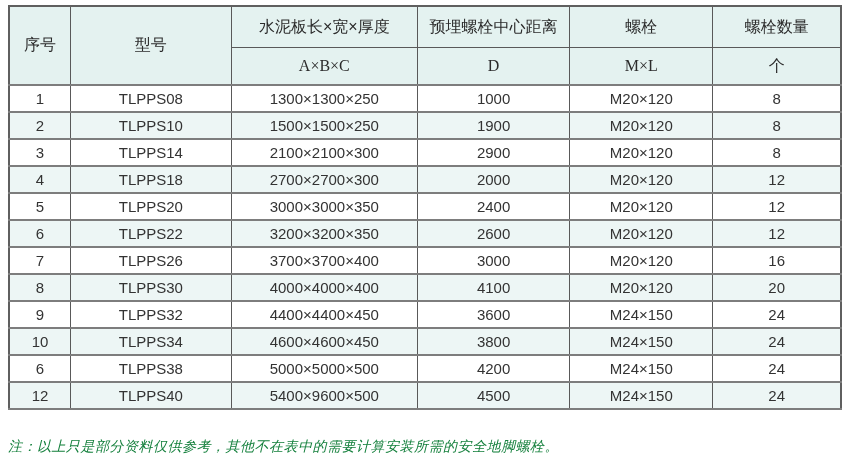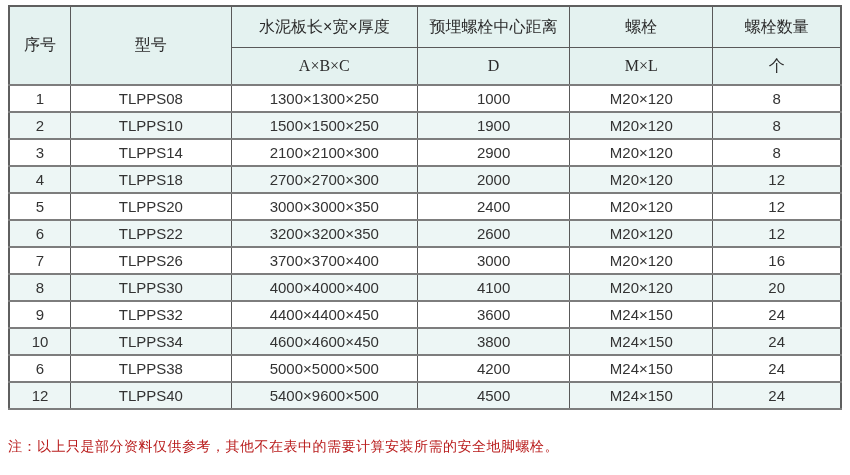--- a/index.html
+++ b/index.html
@@ -58,22 +58,23 @@
     border-top: 2px solid #7d7d7d;
     border-bottom: 2px solid #7d7d7d;
   }
   tbody tr:nth-child(even) td { background: #edf6f5; }
   tbody tr:nth-child(odd) td { background: #ffffff; }
   .footnote {
     position: absolute;
     left: 8px;
     top: 438px;
     font-size: 14px;
-    color: #b91c1c;
+    color: #15803d;
     letter-spacing: 0.5px;
+    font-style: italic;
   }
 </style>
 </head>
 <body>
 
 <div class="page">
 
   <table class="spec">
     <colgroup>
       <col class="c1">

